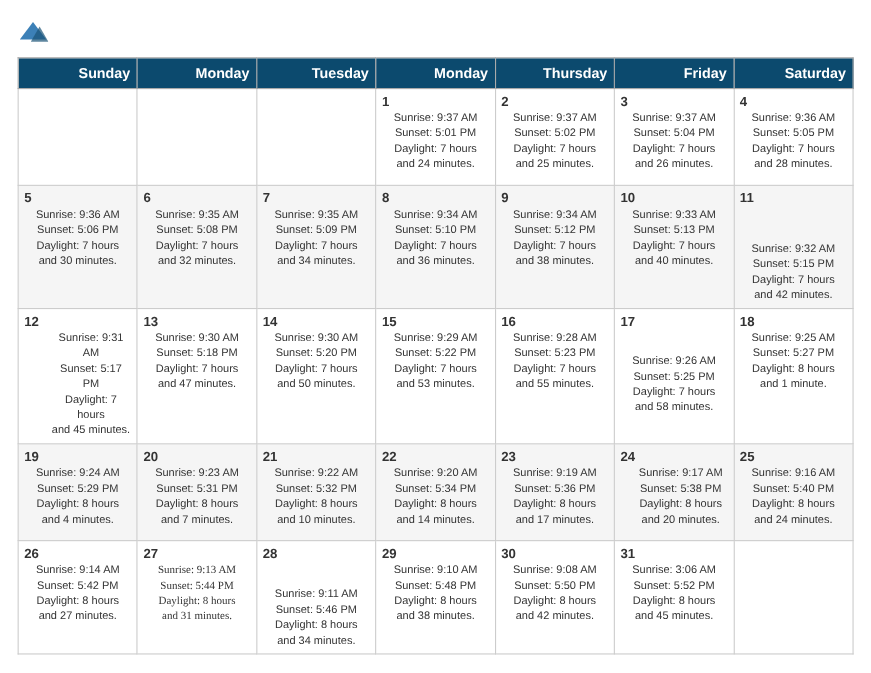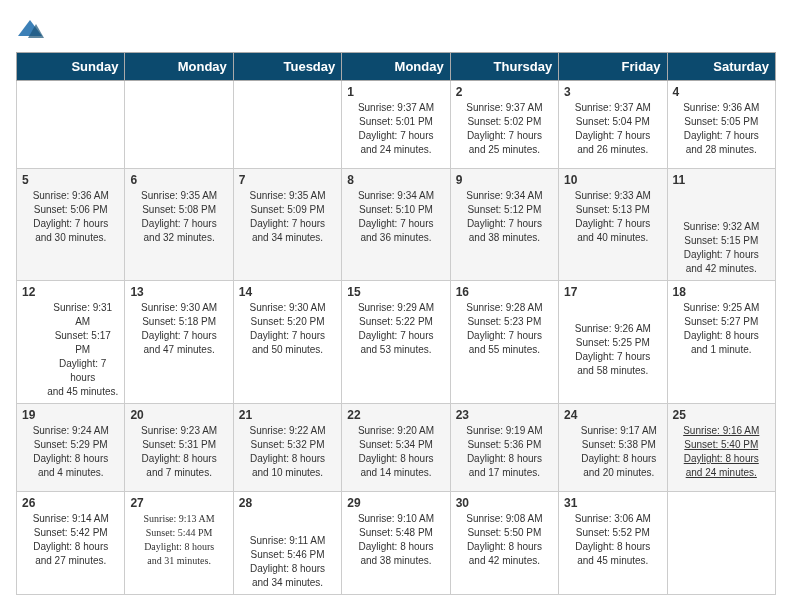--- a/index.html
+++ b/index.html
@@ -304,21 +304,21 @@
         </td>
         <td>
           <span class="day-num">24</span>
           <div class="day-info" style="white-space: pre-line; margin-left: 12px;">Sunrise: 9:17 AM
 Sunset: 5:38 PM
 Daylight: 8 hours
 and 20 minutes.</div>
         </td>
         <td>
           <span class="day-num">25</span>
-          <div class="day-info" style="white-space: pre-line; text-decoration: underline;">Sunrise: 9:16 AM
+          <div class="day-info" style="white-space: pre-line;">Sunrise: 9:16 AM
 Sunset: 5:40 PM
 Daylight: 8 hours
 and 24 minutes.</div>
         </td>
       </tr>
       <tr>
         <td>
           <span class="day-num">26</span>
           <div class="day-info" style="white-space: pre-line;">Sunrise: 9:14 AM
 Sunset: 5:42 PM

